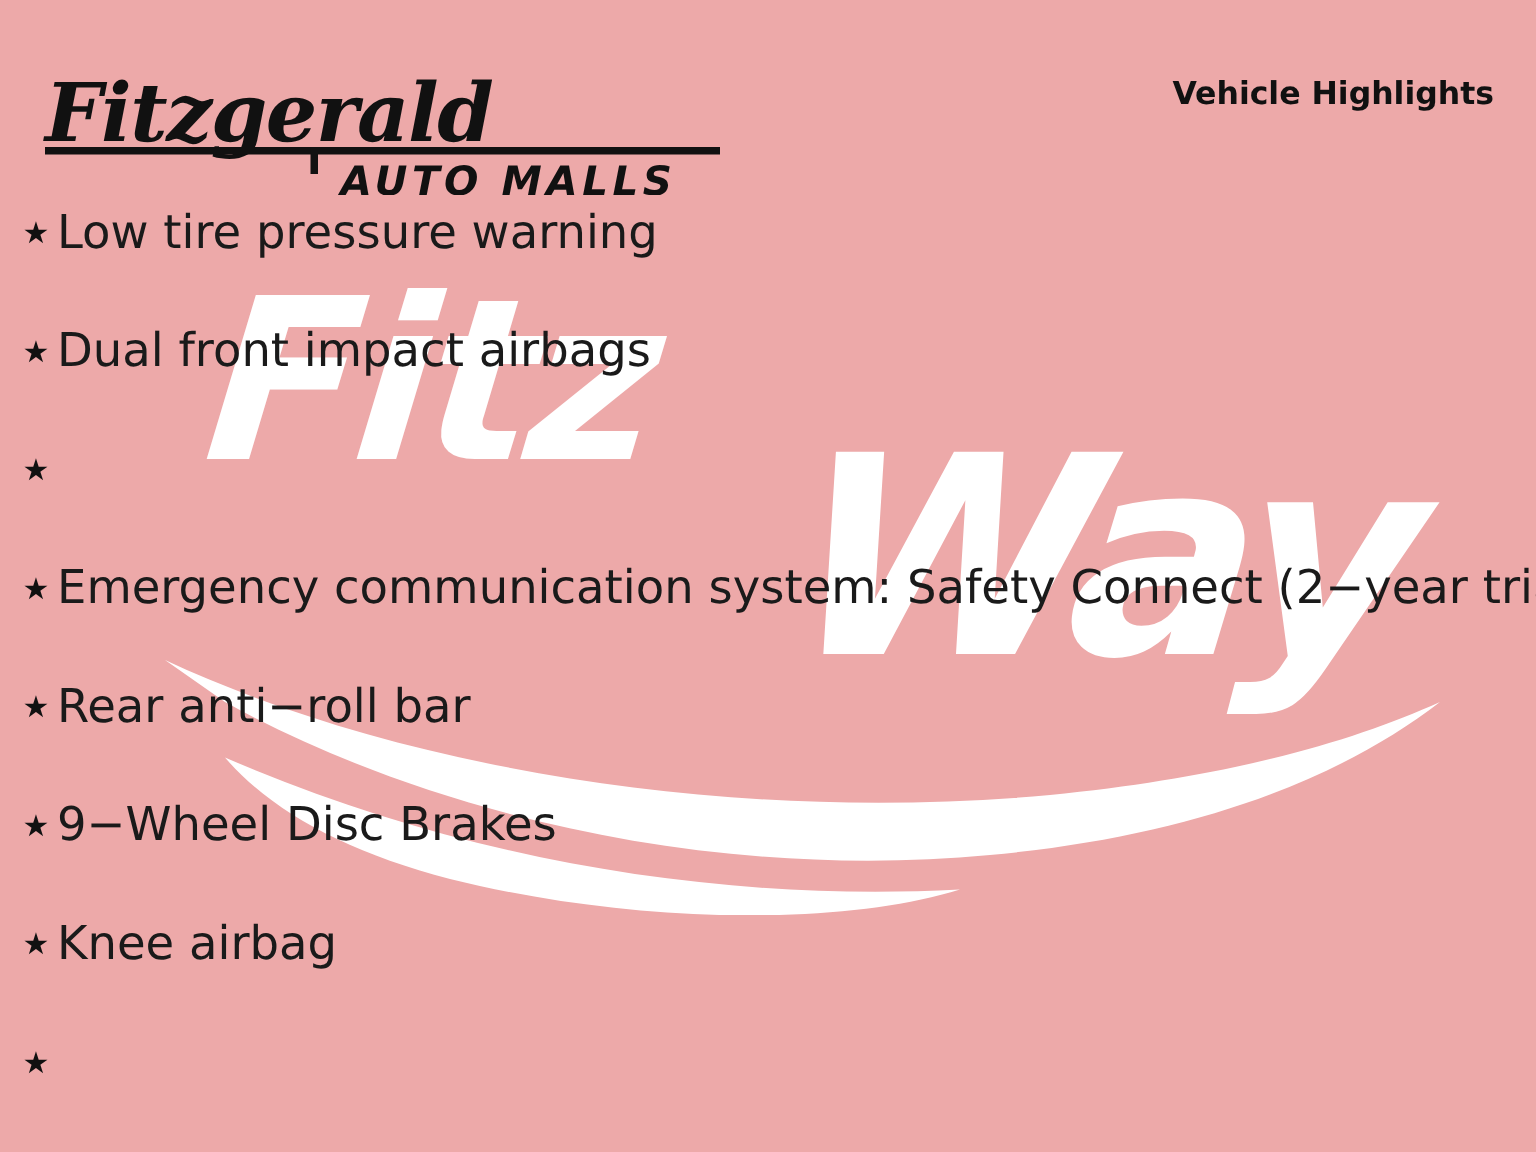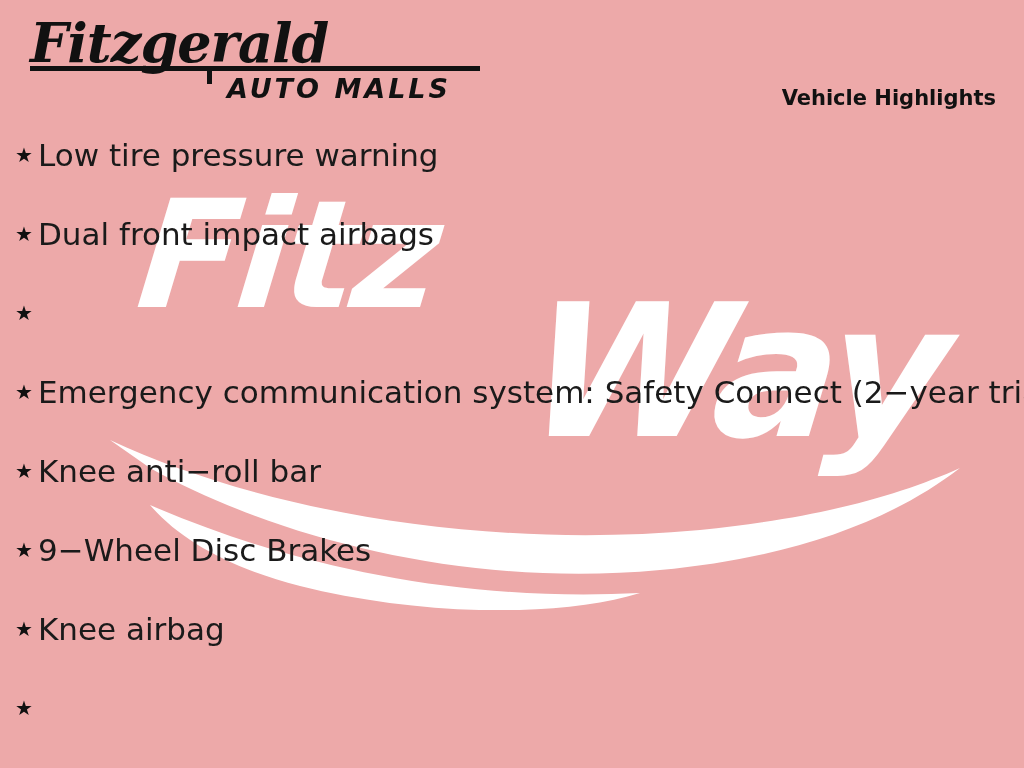--- a/index.html
+++ b/index.html
@@ -55,38 +55,37 @@
     line-height: 1;
     color: #ffffff;
     letter-spacing: -6px;
     transform: skewX(-6deg);
   }
 
   
   .logo {
     position: absolute;
     left: 22px;
-    top: 8px;
+    top: 40px;
     width: 470px;
     height: 90px;
     z-index: 3;
   }
   .logo svg { display: block; }
 
   .highlights-title {
     position: absolute;
     right: 28px;
     top: 50px;
     font-family: "DejaVu Sans", sans-serif;
     font-weight: bold;
     font-size: 21px;
     color: #111111;
     z-index: 3;
     white-space: nowrap;
-    margin-top: 36px;
   }
 
   
   .feature-list {
     position: absolute;
     left: 0;
     top: 140px;
     width: 1024px;
     z-index: 2;
     margin: 0;
@@ -157,21 +156,21 @@
     </li>
     <li class="feature-item">
       <span class="bullet-star">★</span>
     </li>
     <li class="feature-item">
       <span class="bullet-star">★</span>
       <span class="feature-text">Emergency communication system: Safety Connect (2−year trial)</span>
     </li>
     <li class="feature-item">
       <span class="bullet-star">★</span>
-      <span class="feature-text">Knee anti−roll bar</span>
+      <span class="feature-text">Rear anti−roll bar</span>
     </li>
     <li class="feature-item">
       <span class="bullet-star">★</span>
       <span class="feature-text">9−Wheel Disc Brakes</span>
     </li>
     <li class="feature-item">
       <span class="bullet-star">★</span>
       <span class="feature-text">Knee airbag</span>
     </li>
     <li class="feature-item">

